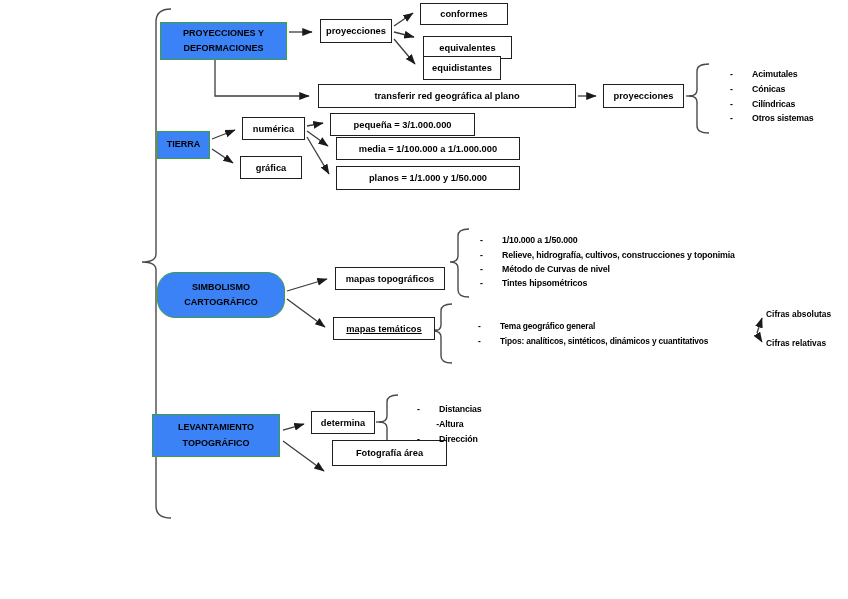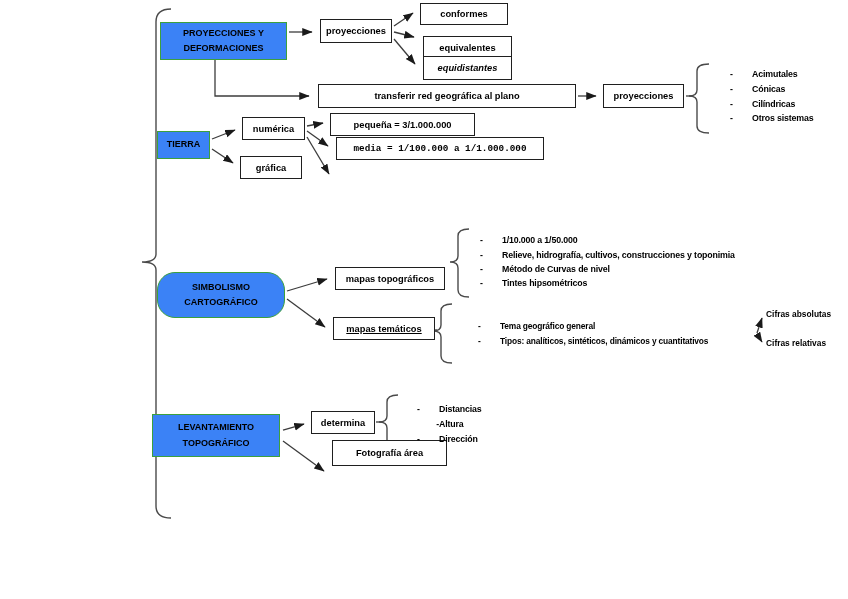--- a/index.html
+++ b/index.html
@@ -78,21 +78,21 @@
   </svg>
 
   <div class="gbox" style="left:160px;top:22px;width:127px;height:38px;">PROYECCIONES Y DEFORMACIONES</div>
   <div class="gbox" style="left:157px;top:131px;width:53px;height:28px;">TIERRA</div>
   <div class="gbox" style="left:157px;top:272px;width:128px;height:46px;border-radius:18px;">SIMBOLISMO CARTOGRÁFICO</div>
   <div class="gbox" style="left:152px;top:414px;width:128px;height:43px;">LEVANTAMIENTO TOPOGRÁFICO</div>
 
   <div class="wbox" style="left:320px;top:19px;width:72px;height:24px;">proyecciones</div>
   <div class="wbox" style="left:420px;top:3px;width:88px;height:22px;">conformes</div>
   <div class="wbox" style="left:423px;top:36px;width:89px;height:23px;">equivalentes</div>
-  <div class="wbox" style="left:423px;top:56px;width:89px;height:24px;font-style:italic;">equidistantes</div>
+  <div class="wbox" style="left:423px;top:56px;width:78px;height:24px;">equidistantes</div>
   <div class="wbox" style="left:318px;top:84px;width:258px;height:24px;">transferir red geográfica al plano</div>
   <div class="wbox" style="left:603px;top:84px;width:81px;height:24px;">proyecciones</div>
 
   <div class="dlist" style="left:728px;top:67px;">
     <div class="li" style="height:14.7px;">
         <span>Acimutales</span>
       </div>
     <div class="li" style="height:14.7px;">
         <span>Cónicas</span>
       </div>
@@ -100,21 +100,22 @@
         <span>Cilíndricas</span>
       </div>
     <div class="li" style="height:14.7px;">
         <span>Otros sistemas</span>
       </div>
   </div>
 
   <div class="wbox" style="left:242px;top:117px;width:63px;height:23px;">numérica</div>
   <div class="wbox" style="left:240px;top:156px;width:62px;height:23px;">gráfica</div>
   <div class="wbox" style="left:330px;top:113px;width:145px;height:23px;">pequeña = 3/1.000.000</div>
-  <div class="wbox" style="left:336px;top:137px;width:208px;height:23px;font-family:Liberation Mono, monospace;">media = 1/100.000 a 1/1.000.000</div>
+  <div class="wbox" style="left:336px;top:137px;width:184px;height:23px;">media = 1/100.000 a 1/1.000.000</div>
+  <div class="wbox" style="left:336px;top:166px;width:184px;height:24px;">planos = 1/1.000 y 1/50.000</div>
 
   <div class="wbox" style="left:335px;top:267px;width:110px;height:23px;">mapas topográficos</div>
   <div class="wbox" style="left:333px;top:317px;width:102px;height:23px;text-decoration:underline;">mapas temáticos</div>
 
   <div class="dlist" style="left:478px;top:233px;">
     <div class="li" style="height:14.4px;">
         <span>1/10.000 a 1/50.000</span>
       </div>
     <div class="li" style="height:14.4px;">
         <span>Relieve, hidrografía, cultivos, construcciones y toponimia</span>

